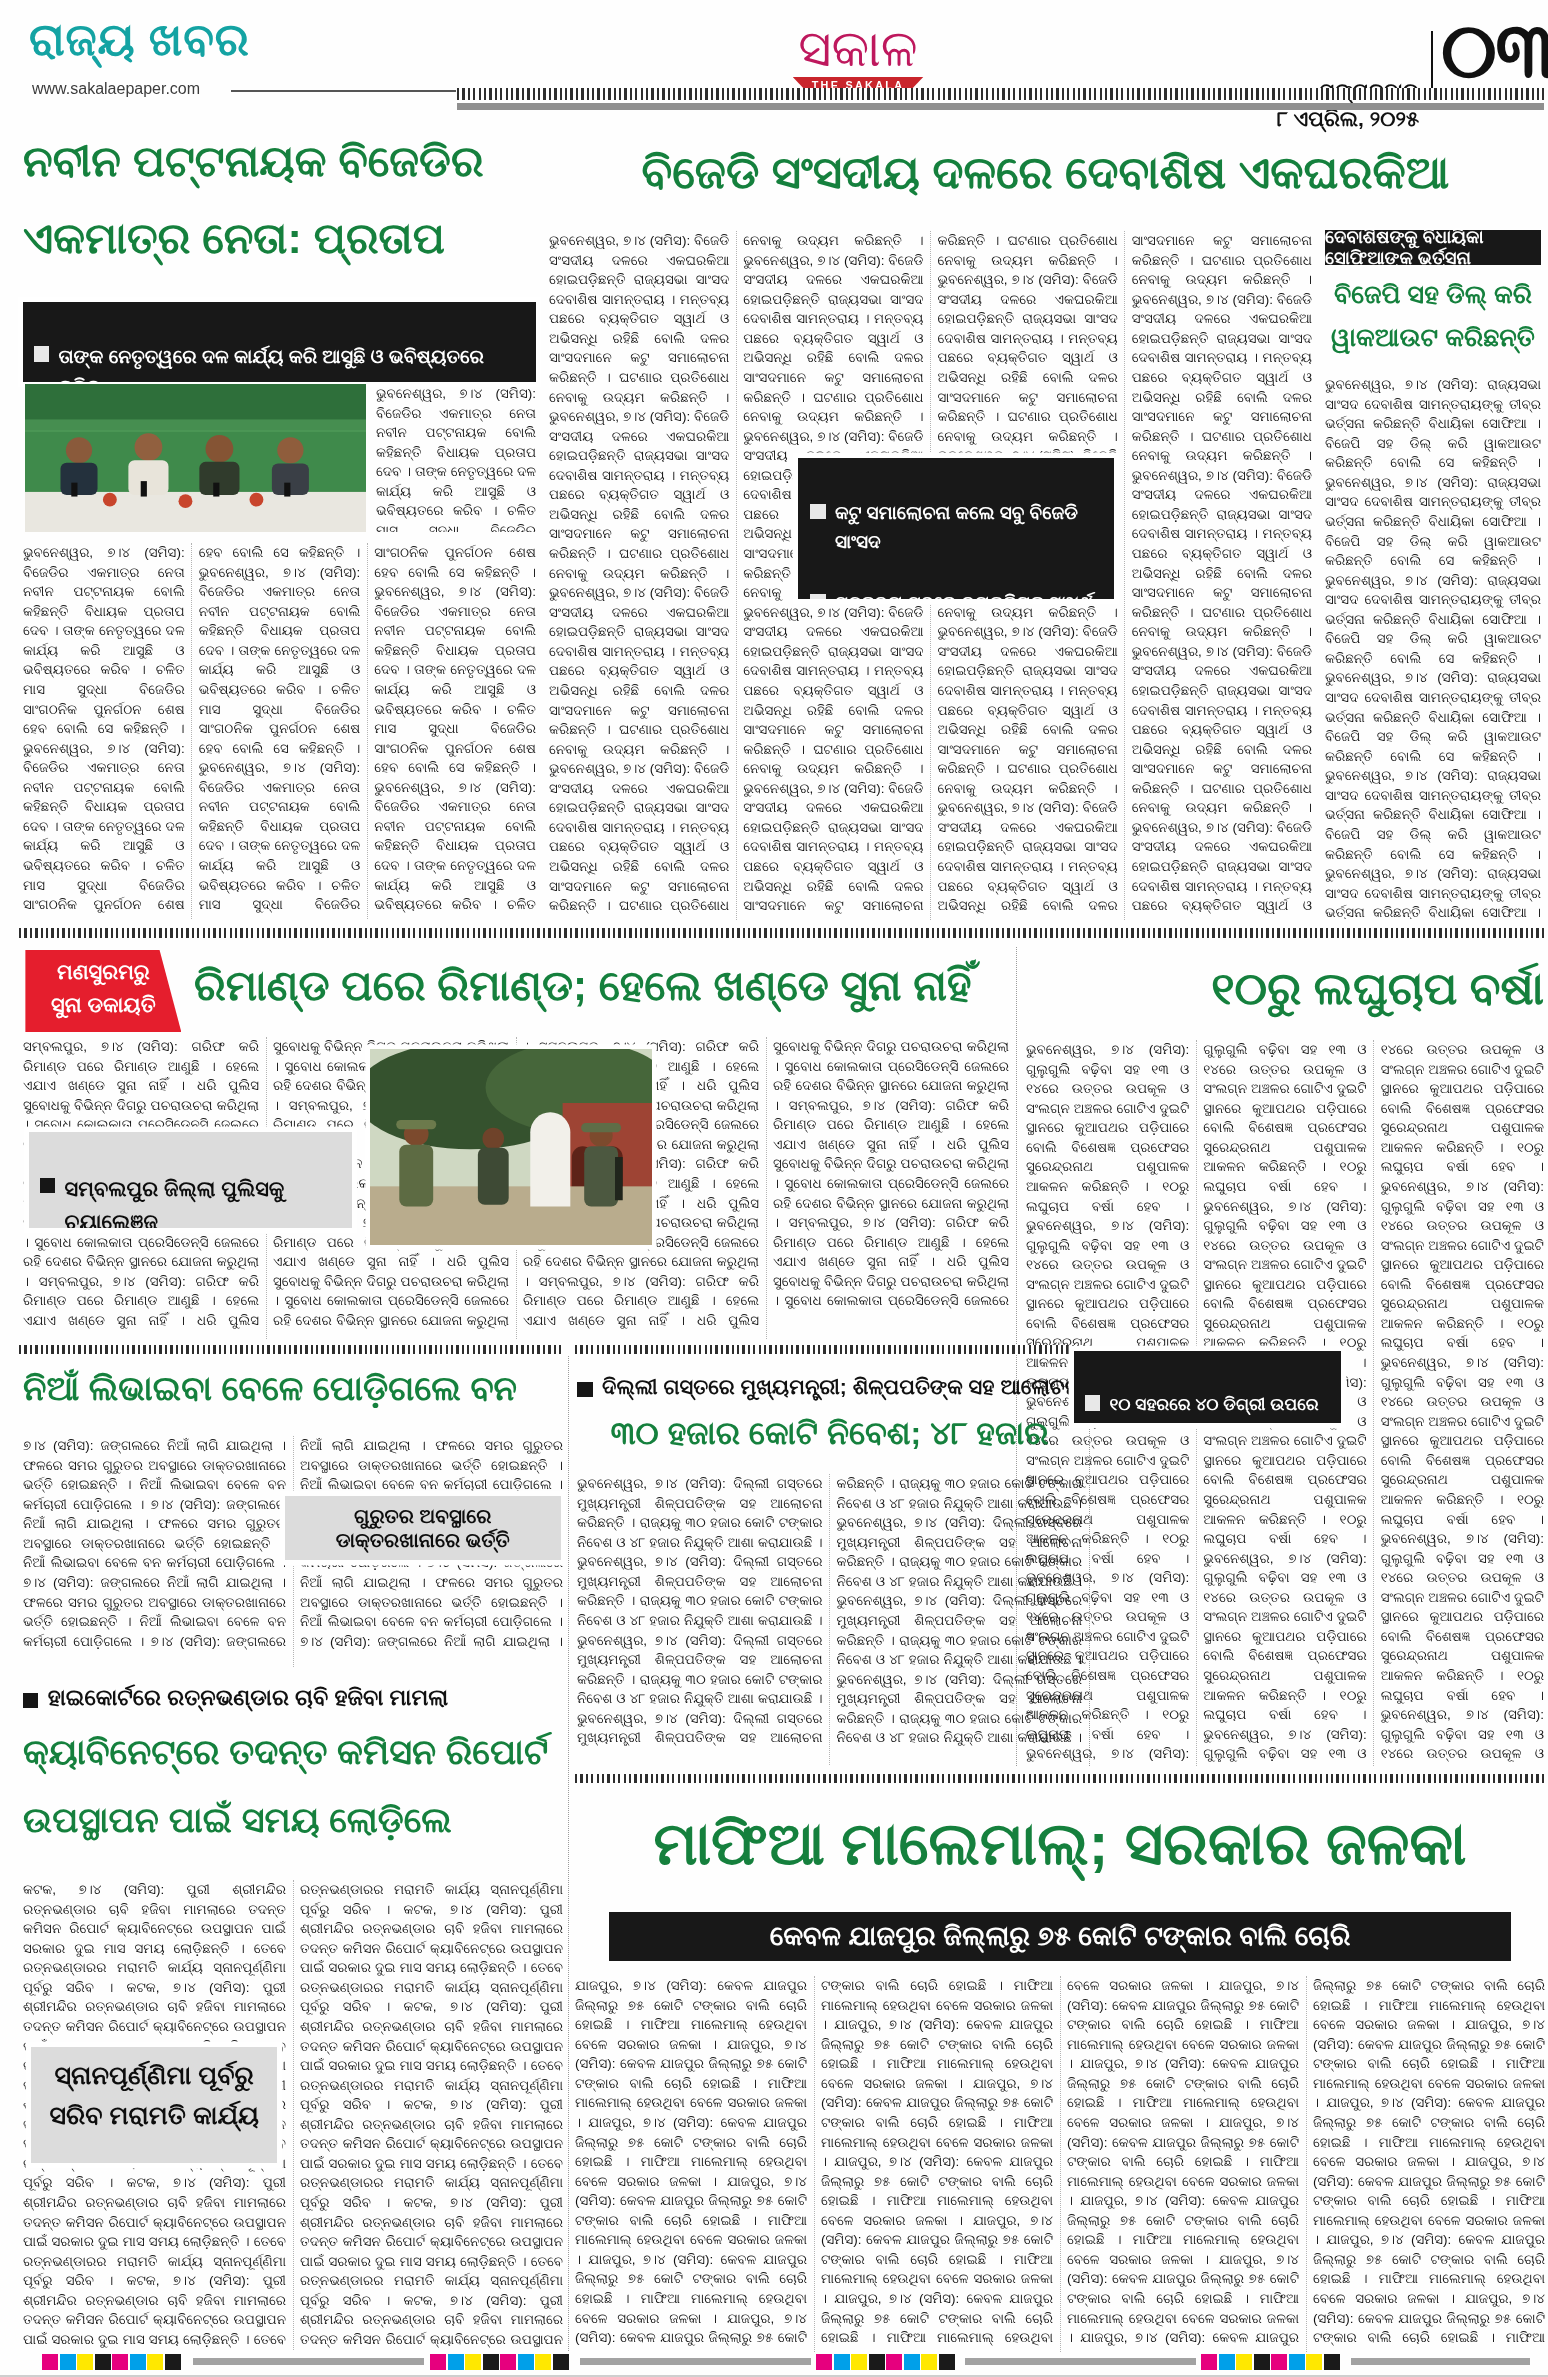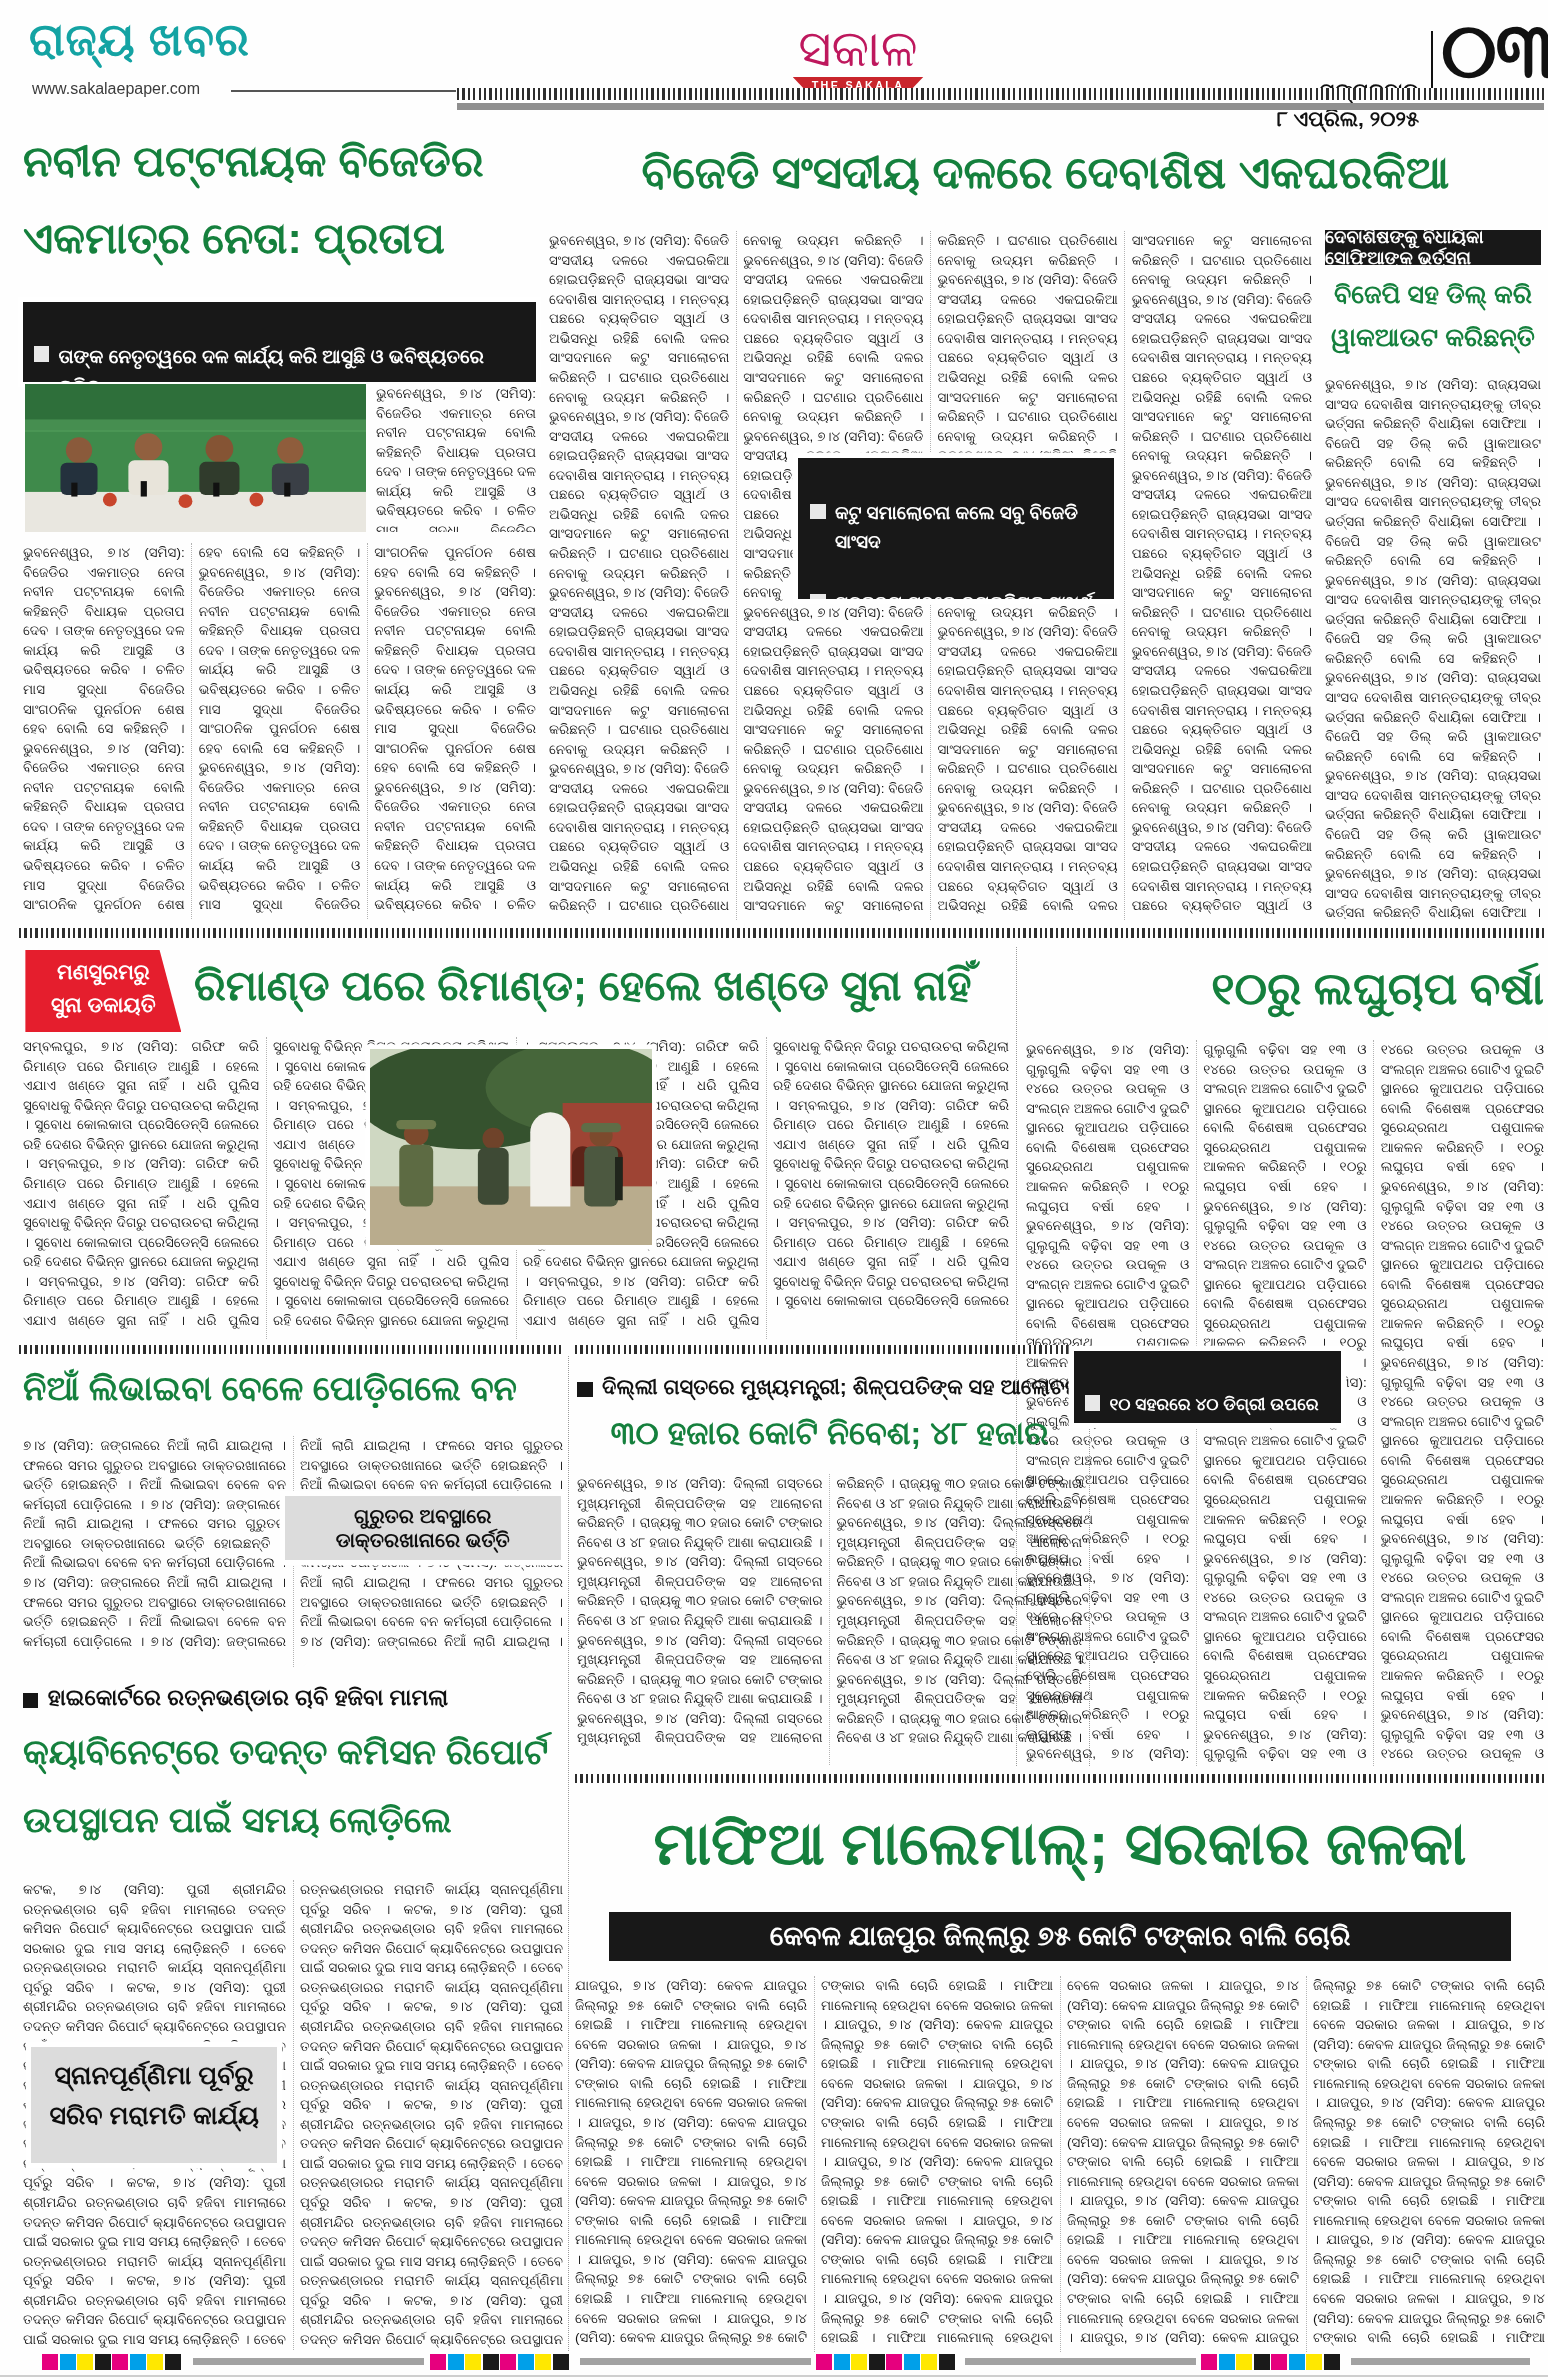--- a/index.html
+++ b/index.html
@@ -183,20 +183,30 @@
   <div class="a2s-body body-text">ଭୁବନେଶ୍ୱର, ୭।୪ (ସମିସ): ରାଜ୍ୟସଭା ସାଂସଦ ଦେବାଶିଷ ସାମନ୍ତରାୟଙ୍କୁ ତୀବ୍ର ଭର୍ତ୍ସନା କରିଛନ୍ତି ବିଧାୟିକା ସୋଫିଆ । ବିଜେପି ସହ ଡିଲ୍ କରି ୱାକଆଉଟ କରିଛନ୍ତି ବୋଲି ସେ କହିଛନ୍ତି । ଭୁବନେଶ୍ୱର, ୭।୪ (ସମିସ): ରାଜ୍ୟସଭା ସାଂସଦ ଦେବାଶିଷ ସାମନ୍ତରାୟଙ୍କୁ ତୀବ୍ର ଭର୍ତ୍ସନା କରିଛନ୍ତି ବିଧାୟିକା ସୋଫିଆ । ବିଜେପି ସହ ଡିଲ୍ କରି ୱାକଆଉଟ କରିଛନ୍ତି ବୋଲି ସେ କହିଛନ୍ତି । ଭୁବନେଶ୍ୱର, ୭।୪ (ସମିସ): ରାଜ୍ୟସଭା ସାଂସଦ ଦେବାଶିଷ ସାମନ୍ତରାୟଙ୍କୁ ତୀବ୍ର ଭର୍ତ୍ସନା କରିଛନ୍ତି ବିଧାୟିକା ସୋଫିଆ । ବିଜେପି ସହ ଡିଲ୍ କରି ୱାକଆଉଟ କରିଛନ୍ତି ବୋଲି ସେ କହିଛନ୍ତି । ଭୁବନେଶ୍ୱର, ୭।୪ (ସମିସ): ରାଜ୍ୟସଭା ସାଂସଦ ଦେବାଶିଷ ସାମନ୍ତରାୟଙ୍କୁ ତୀବ୍ର ଭର୍ତ୍ସନା କରିଛନ୍ତି ବିଧାୟିକା ସୋଫିଆ । ବିଜେପି ସହ ଡିଲ୍ କରି ୱାକଆଉଟ କରିଛନ୍ତି ବୋଲି ସେ କହିଛନ୍ତି । ଭୁବନେଶ୍ୱର, ୭।୪ (ସମିସ): ରାଜ୍ୟସଭା ସାଂସଦ ଦେବାଶିଷ ସାମନ୍ତରାୟଙ୍କୁ ତୀବ୍ର ଭର୍ତ୍ସନା କରିଛନ୍ତି ବିଧାୟିକା ସୋଫିଆ । ବିଜେପି ସହ ଡିଲ୍ କରି ୱାକଆଉଟ କରିଛନ୍ତି ବୋଲି ସେ କହିଛନ୍ତି । ଭୁବନେଶ୍ୱର, ୭।୪ (ସମିସ): ରାଜ୍ୟସଭା ସାଂସଦ ଦେବାଶିଷ ସାମନ୍ତରାୟଙ୍କୁ ତୀବ୍ର ଭର୍ତ୍ସନା କରିଛନ୍ତି ବିଧାୟିକା ସୋଫିଆ । ବିଜେପି ସହ ଡିଲ୍ କରି ୱାକଆଉଟ କରିଛନ୍ତି ବୋଲି ସେ କହିଛନ୍ତି ।</div>
 
   <div class="sep-1 stripes"></div>
 
   <div class="rem-label">
     <div>ମଣସୁରମରୁ</div>
     <div>ସୁନା ଡକାୟତି</div>
   </div>
   <div class="rem-headline headline">ରିମାଣ୍ଡ ପରେ ରିମାଣ୍ଡ; ହେଲେ ଖଣ୍ଡେ ସୁନା ନାହିଁ</div>
   <div class="rem-body body-text cols">ସମ୍ବଲପୁର, ୭।୪ (ସମିସ): ଗରିଫ କରି ରିମାଣ୍ଡ ପରେ ରିମାଣ୍ଡ ଆଣୁଛି । ହେଲେ ଏଯାଏ ଖଣ୍ଡେ ସୁନା ନାହିଁ । ଧରି ପୁଲିସ ସୁବୋଧକୁ ବିଭିନ୍ନ ଦିଗରୁ ପଚରାଉଚରା କରିଥିଲା । ସୁବୋଧ କୋଲକାତା ପ୍ରେସିଡେନ୍ସି ଜେଲରେ ରହି ଦେଶର ବିଭିନ୍ନ ସ୍ଥାନରେ ଯୋଜନା କରୁଥିଲା । ସମ୍ବଲପୁର, ୭।୪ (ସମିସ): ଗରିଫ କରି ରିମାଣ୍ଡ ପରେ ରିମାଣ୍ଡ ଆଣୁଛି । ହେଲେ ଏଯାଏ ଖଣ୍ଡେ ସୁନା ନାହିଁ । ଧରି ପୁଲିସ ସୁବୋଧକୁ ବିଭିନ୍ନ ଦିଗରୁ ପଚରାଉଚରା କରିଥିଲା । ସୁବୋଧ କୋଲକାତା ପ୍ରେସିଡେନ୍ସି ଜେଲରେ ରହି ଦେଶର ବିଭିନ୍ନ ସ୍ଥାନରେ ଯୋଜନା କରୁଥିଲା । ସମ୍ବଲପୁର, ୭।୪ (ସମିସ): ଗରିଫ କରି ରିମାଣ୍ଡ ପରେ ରିମାଣ୍ଡ ଆଣୁଛି । ହେଲେ ଏଯାଏ ଖଣ୍ଡେ ସୁନା ନାହିଁ । ଧରି ପୁଲିସ ସୁବୋଧକୁ ବିଭିନ୍ନ ଦିଗରୁ ପଚରାଉଚରା କରିଥିଲା । ସୁବୋଧ କୋଲକାତା ପ୍ରେସିଡେନ୍ସି ଜେଲରେ ରହି ଦେଶର ବିଭିନ୍ନ ସ୍ଥାନରେ ଯୋଜନା କରୁଥିଲା । ସମ୍ବଲପୁର, ୭।୪ (ସମିସ): ଗରିଫ କରି ରିମାଣ୍ଡ ପରେ ରିମାଣ୍ଡ ଆଣୁଛି । ହେଲେ ଏଯାଏ ଖଣ୍ଡେ ସୁନା ନାହିଁ । ଧରି ପୁଲିସ ସୁବୋଧକୁ ବିଭିନ୍ନ ଦିଗରୁ ପଚରାଉଚରା କରିଥିଲା । ସୁବୋଧ କୋଲକାତା ପ୍ରେସିଡେନ୍ସି ଜେଲରେ ରହି ଦେଶର ବିଭିନ୍ନ ସ୍ଥାନରେ ଯୋଜନା କରୁଥିଲା । ସମ୍ବଲପୁର, ୭।୪ (ସମିସ): ଗରିଫ କରି ରିମାଣ୍ଡ ପରେ ରିମାଣ୍ଡ ଆଣୁଛି । ହେଲେ ଏଯାଏ ଖଣ୍ଡେ ସୁନା ନାହିଁ । ଧରି ପୁଲିସ ସୁବୋଧକୁ ବିଭିନ୍ନ ଦିଗରୁ ପଚରାଉଚରା କରିଥିଲା । ସୁବୋଧ କୋଲକାତା ପ୍ରେସିଡେନ୍ସି ଜେଲରେ ରହି ଦେଶର ବିଭିନ୍ନ ସ୍ଥାନରେ ଯୋଜନା କରୁଥିଲା । ସମ୍ବଲପୁର, ୭।୪ (ସମିସ): ଗରିଫ କରି ରିମାଣ୍ଡ ପରେ ରିମାଣ୍ଡ ଆଣୁଛି । ହେଲେ ଏଯାଏ ଖଣ୍ଡେ ସୁନା ନାହିଁ । ଧରି ପୁଲିସ ସୁବୋଧକୁ ବିଭିନ୍ନ ଦିଗରୁ ପଚରାଉଚରା କରିଥିଲା । ସୁବୋଧ କୋଲକାତା ପ୍ରେସିଡେନ୍ସି ଜେଲରେ ରହି ଦେଶର ବିଭିନ୍ନ ସ୍ଥାନରେ ଯୋଜନା କରୁଥିଲା । ସମ୍ବଲପୁର, ୭।୪ (ସମିସ): ଗରିଫ କରି ରିମାଣ୍ଡ ପରେ ରିମାଣ୍ଡ ଆଣୁଛି । ହେଲେ ଏଯାଏ ଖଣ୍ଡେ ସୁନା ନାହିଁ । ଧରି ପୁଲିସ ସୁବୋଧକୁ ବିଭିନ୍ନ ଦିଗରୁ ପଚରାଉଚରା କରିଥିଲା । ସୁବୋଧ କୋଲକାତା ପ୍ରେସିଡେନ୍ସି ଜେଲରେ ରହି ଦେଶର ବିଭିନ୍ନ ସ୍ଥାନରେ ଯୋଜନା କରୁଥିଲା । ସମ୍ବଲପୁର, ୭।୪ (ସମିସ): ଗରିଫ କରି ରିମାଣ୍ଡ ପରେ ରିମାଣ୍ଡ ଆଣୁଛି । ହେଲେ ଏଯାଏ ଖଣ୍ଡେ ସୁନା ନାହିଁ । ଧରି ପୁଲିସ ସୁବୋଧକୁ ବିଭିନ୍ନ ଦିଗରୁ ପଚରାଉଚରା କରିଥିଲା । ସୁବୋଧ କୋଲକାତା ପ୍ରେସିଡେନ୍ସି ଜେଲରେ ରହି ଦେଶର ବିଭିନ୍ନ ସ୍ଥାନରେ ଯୋଜନା କରୁଥିଲା । ସମ୍ବଲପୁର, ୭।୪ (ସମିସ): ଗରିଫ କରି ରିମାଣ୍ଡ ପରେ ରିମାଣ୍ଡ ଆଣୁଛି । ହେଲେ ଏଯାଏ ଖଣ୍ଡେ ସୁନା ନାହିଁ । ଧରି ପୁଲିସ ସୁବୋଧକୁ ବିଭିନ୍ନ ଦିଗରୁ ପଚରାଉଚରା କରିଥିଲା । ସୁବୋଧ କୋଲକାତା ପ୍ରେସିଡେନ୍ସି ଜେଲରେ ରହି ଦେଶର ବିଭିନ୍ନ ସ୍ଥାନରେ ଯୋଜନା କରୁଥିଲା । ସମ୍ବଲପୁର, ୭।୪ (ସମିସ): ଗରିଫ କରି ରିମାଣ୍ଡ ପରେ ରିମାଣ୍ଡ ଆଣୁଛି । ହେଲେ ଏଯାଏ ଖଣ୍ଡେ ସୁନା ନାହିଁ । ଧରି ପୁଲିସ ସୁବୋଧକୁ ବିଭିନ୍ନ ଦିଗରୁ ପଚରାଉଚରା କରିଥିଲା । ସୁବୋଧ କୋଲକାତା ପ୍ରେସିଡେନ୍ସି ଜେଲରେ ରହି ଦେଶର ବିଭିନ୍ନ ସ୍ଥାନରେ ଯୋଜନା କରୁଥିଲା ।</div>
+  <div class="rem-graybox graybox">
+    <div class="bullet-line">
+        <span class="sq dark"></span>
+        <span>ସମ୍ବଲପୁର ଜିଲ୍ଲା ପୁଲିସକୁ ଚ୍ୟାଲେଞ୍ଜ</span>
+      </div>
+    <div class="bullet-line">
+        <span class="sq dark"></span>
+        <span>ଜେଲ୍ ଫେରିଗଲା ସୁବୋଧ</span>
+      </div>
+  </div>
 
   <svg class="rem-photo" viewBox="0 0 366 254" preserveAspectRatio="none">
     <rect width="366" height="254" fill="#cfd8c2"></rect>
     <ellipse cx="130" cy="60" rx="150" ry="70" fill="#35522e"></ellipse>
     <ellipse cx="270" cy="50" rx="120" ry="60" fill="#46663a"></ellipse>
     <rect x="250" y="70" width="116" height="110" fill="#9e4434"></rect>
     <path d="M262 180v-40a14 14 0 0 1 28 0v40z" fill="#5d2318"></path>
     <path d="M300 180v-40a14 14 0 0 1 28 0v40z" fill="#5d2318"></path>
     <rect y="178" width="366" height="76" fill="#b9ac8d"></rect>
     <circle cx="60" cy="110" r="16" fill="#7c4a2d"></circle>

